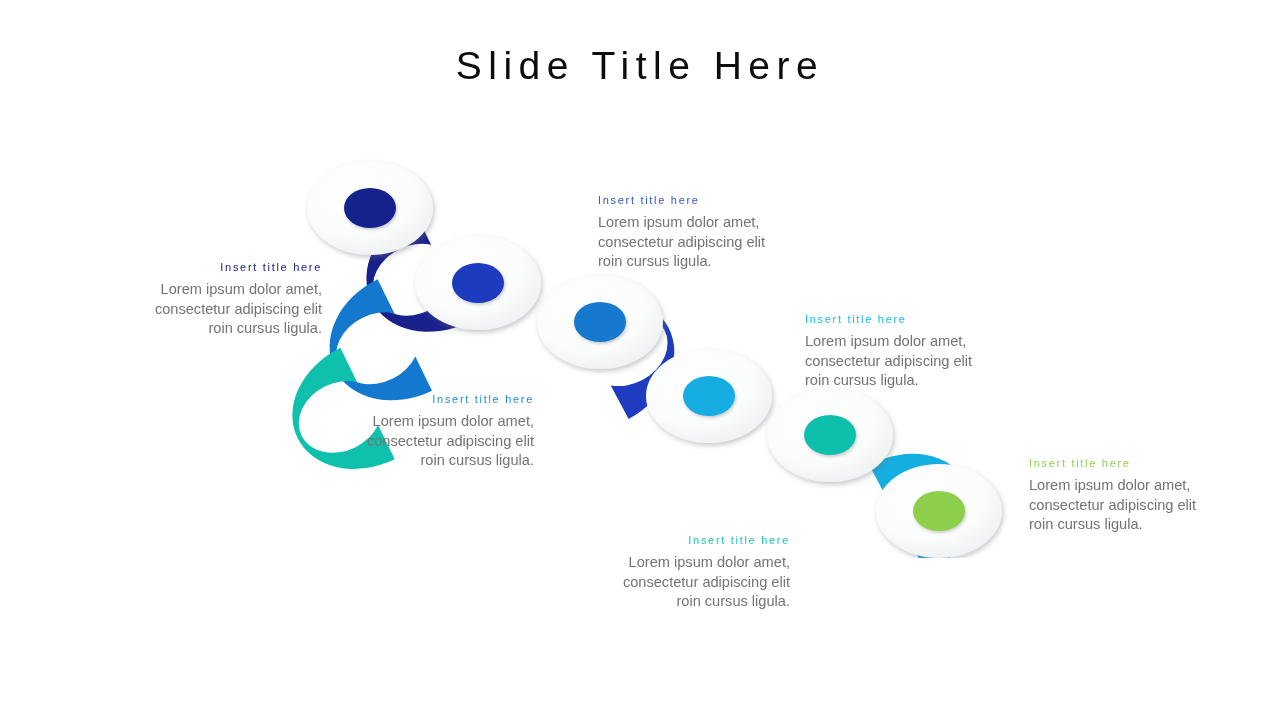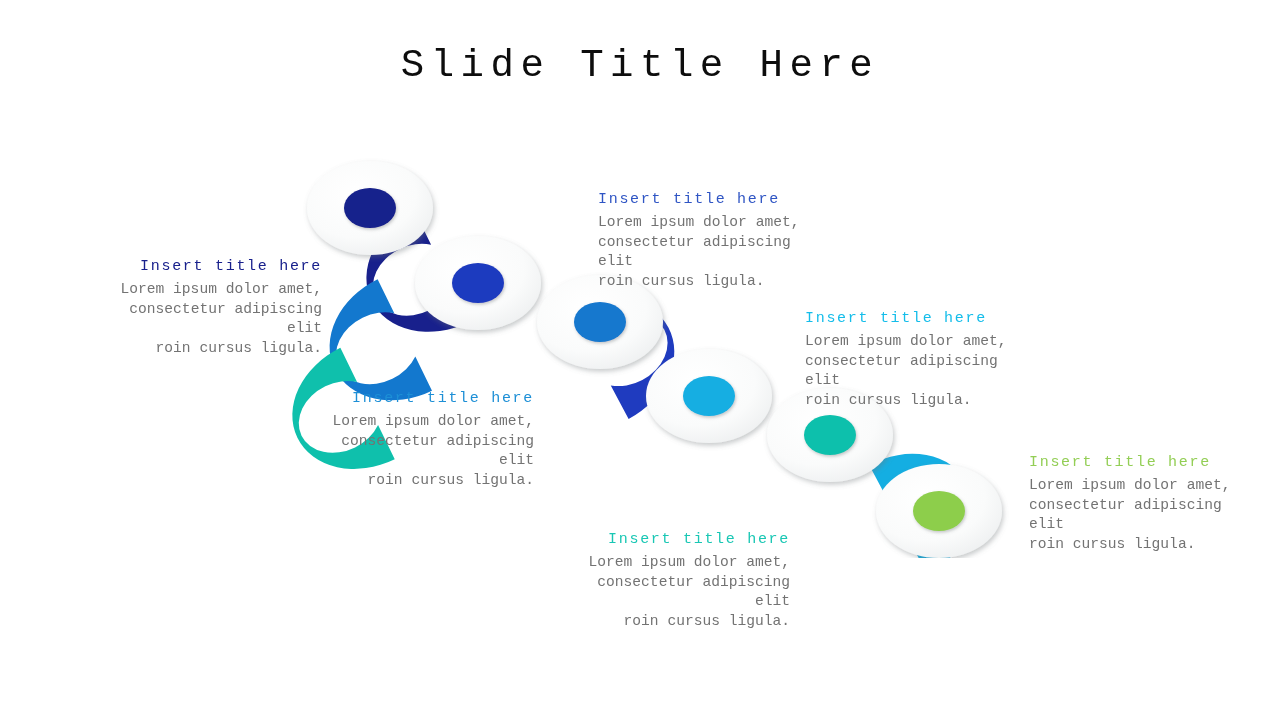--- a/index.html
+++ b/index.html
@@ -6,21 +6,21 @@
     margin: 0;
     padding: 0;
     background: #ffffff;
   }
   #slide {
     position: relative;
     width: 1280px;
     height: 720px;
     background: #ffffff;
     overflow: hidden;
-    font-family: Liberation Mono, monospace;
+    font-family: Liberation Sans, sans-serif;
   }
 
   
   #slide-title {
     position: absolute;
     left: 0;
     top: 44px;
     width: 1280px;
     text-align: center;
     font-size: 39px;
@@ -38,21 +38,21 @@
     width: 760px;
     height: 400px;
   }
 
   
   .txt-block {
     position: absolute;
     width: 200px;
   }
   .txt-block .tb-title {
-    font-size: 15px;
+    font-size: 11px;
     letter-spacing: 1.7px;
     line-height: 22px;
     margin-bottom: 2px;
     white-space: nowrap;
   }
   .txt-block .tb-body {
     font-size: 14.6px;
     line-height: 19.5px;
     color: #737373;
   }

